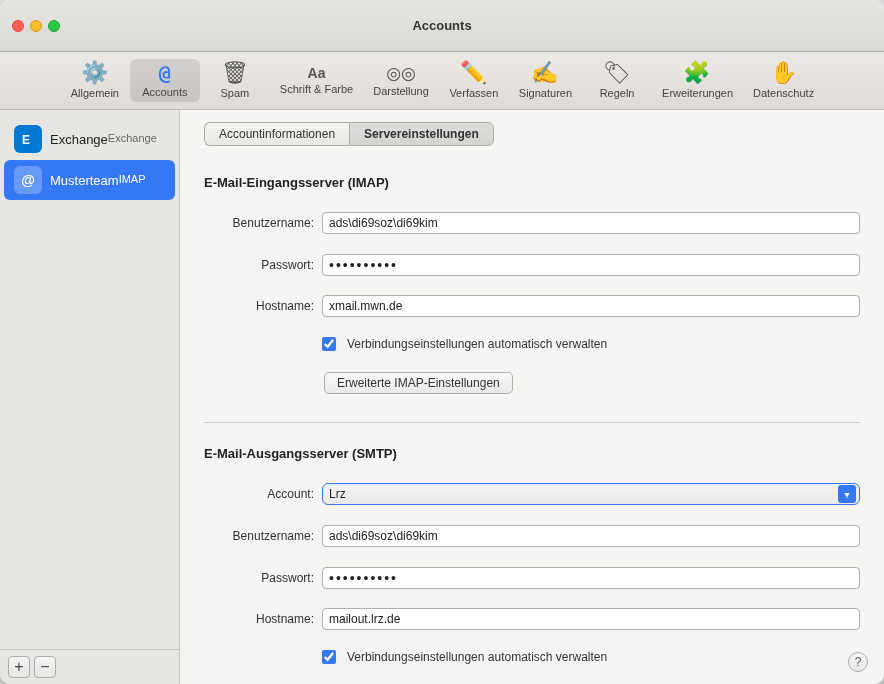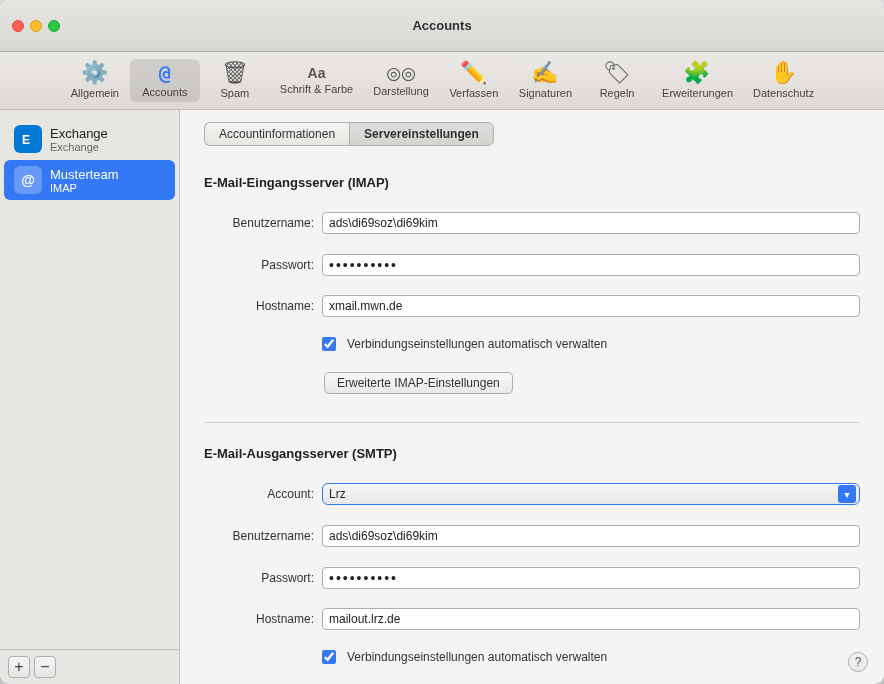--- a/index.html
+++ b/index.html
@@ -143,21 +143,21 @@
     }
     .icon-imap {
       background: #3478f6;
       color: white;
     }
     .sidebar-account.selected .sidebar-account-icon.icon-imap {
       background: rgba(255,255,255,0.3);
     }
     .sidebar-account-info {
       display: flex;
-      flex-direction: column;
+      flex-direction: row;
     }
     .sidebar-account-name {
       font-size: 13px;
       font-weight: 500;
       color: #222;
     }
     .sidebar-account.selected .sidebar-account-name,
     .sidebar-account.selected .sidebar-account-type {
       color: white;
     }

